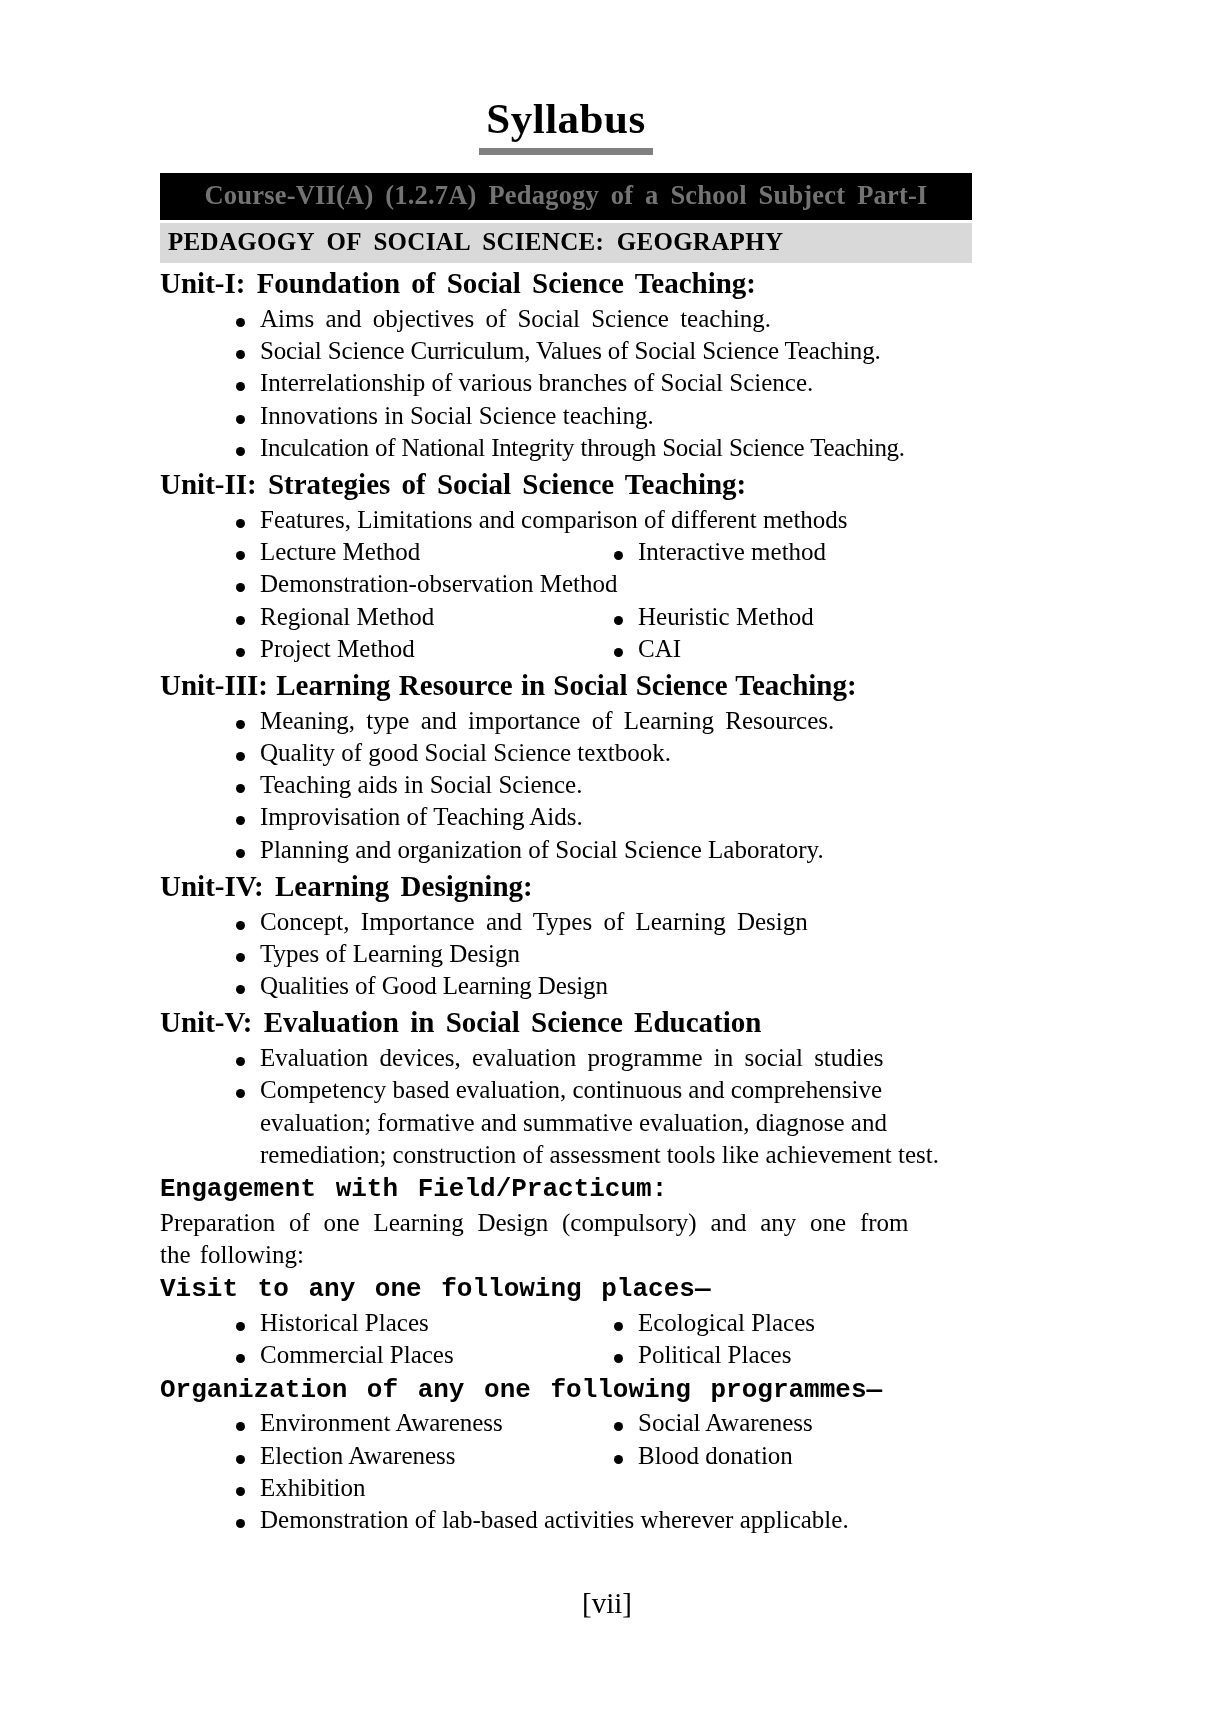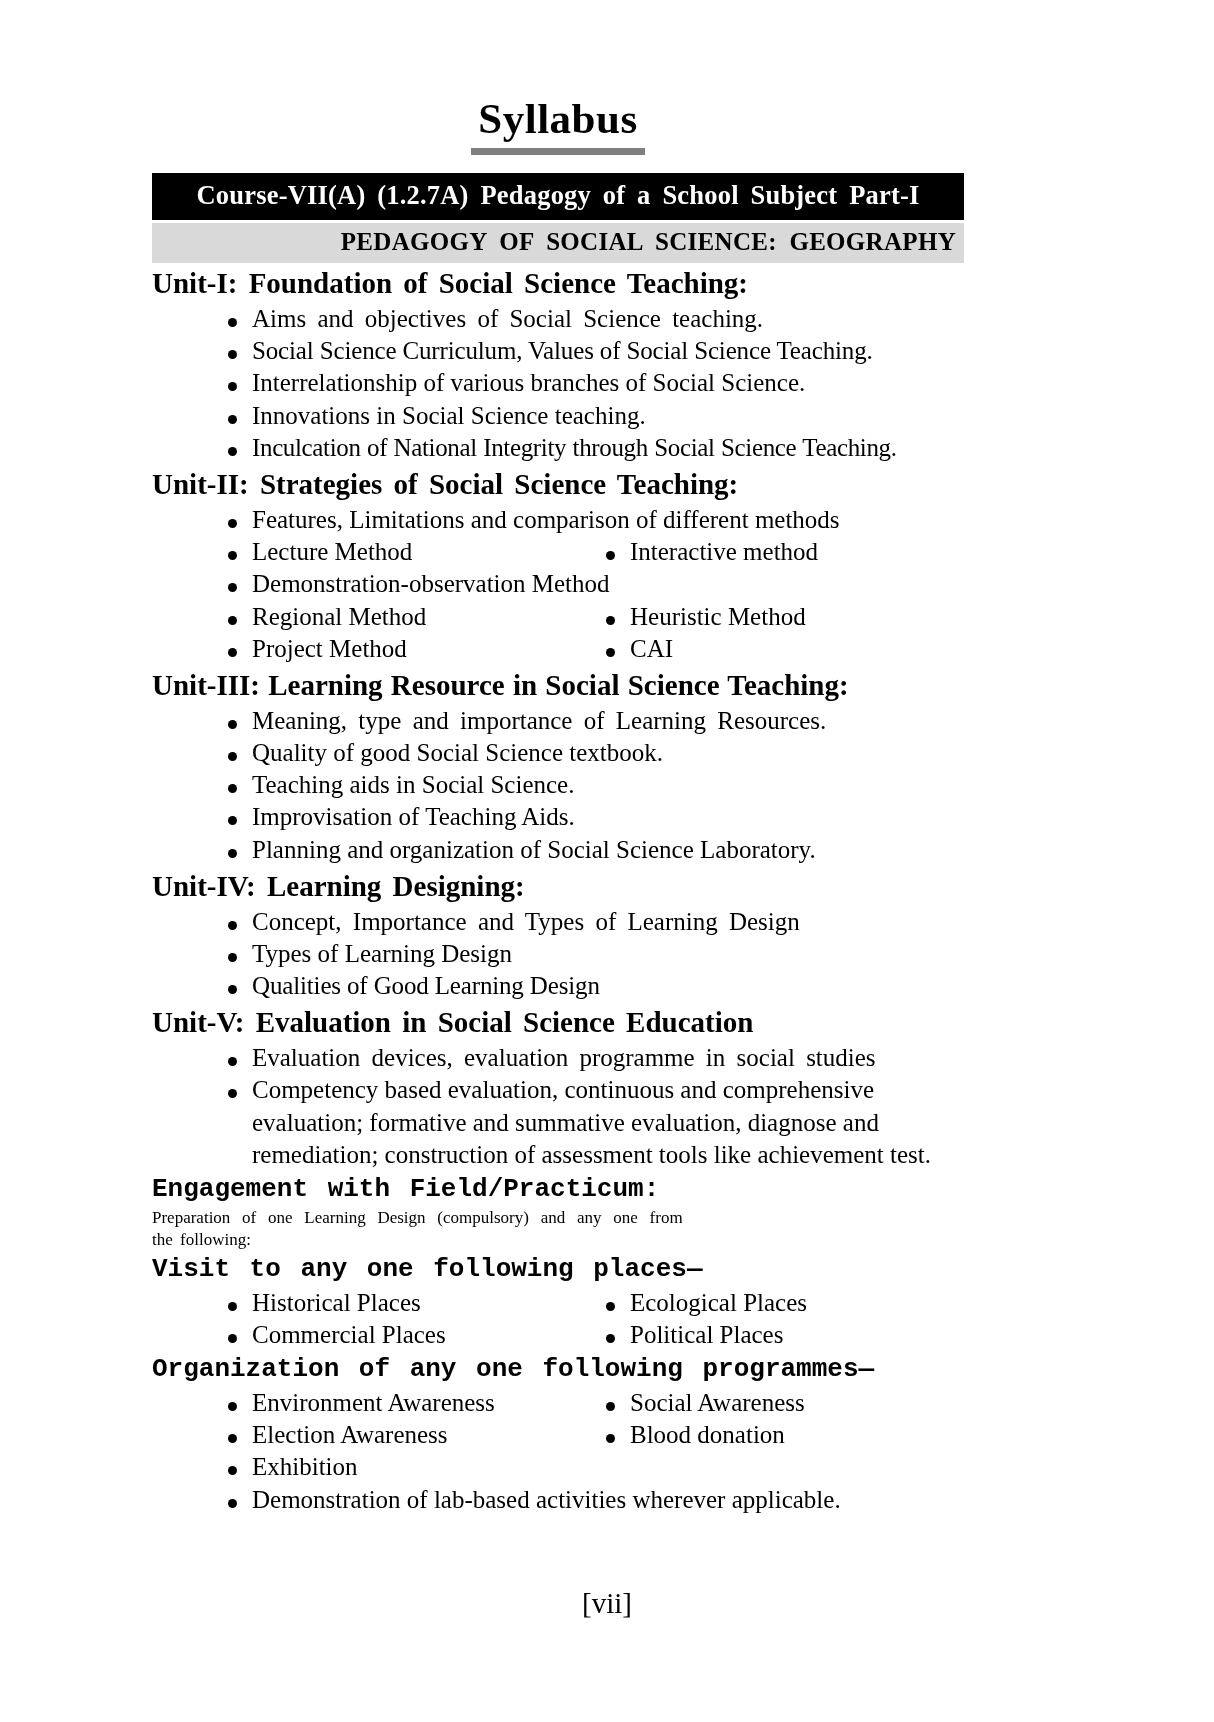--- a/index.html
+++ b/index.html
@@ -16,21 +16,21 @@
     overflow: hidden;
   }
   .page {
     position: absolute;
     left: 0; top: 0;
     width: 1214px;
     height: 1722px;
   }
   .content {
     position: absolute;
-    left: 152px;
+    left: 160px;
     top: 96px;
     width: 812px;
   }
 
   
   .title-wrap {
     text-align: center;
     margin-bottom: 16px;
   }
   .doc-title {
@@ -44,35 +44,35 @@
   .title-rule {
     width: 174px;
     height: 7px;
     margin: 3px auto 0 auto;
     background: #808080;
   }
 
   
   .course-bar {
     background: #000000;
-    color: #ffffff;
+    color: #737373;
     font-weight: bold;
     font-size: 26.5px;
     text-align: center;
     padding: 7px 8px 9px 8px;
     letter-spacing: 0.2px;
     word-spacing: 5px;
     margin-top: 18px;
   }
   .subject-bar {
     background: #d9d9d9;
     color: #000000;
     font-weight: bold;
     font-size: 25px;
-    text-align: right;
+    text-align: left;
     padding: 5px 8px 7px 8px;
     word-spacing: 6px;
     letter-spacing: 0.3px;
     margin-top: 3px;
     margin-bottom: 2px;
   }
 
   
   .unit-heading {
     font-size: 29px;
@@ -141,21 +141,21 @@
   .section-heading {
     font-size: 26px;
     font-weight: bold;
     word-spacing: 4px;
     line-height: 1.3;
     margin-top: 2px;
     white-space: nowrap;
     font-family: Liberation Mono, monospace;
   }
   .para {
-    font-size: 17px;
+    font-size: 25px;
     line-height: 1.29;
     text-align: justify;
     text-align-last: left;
     word-spacing: 2px;
   }
   .para .line1 { display: block; word-spacing: 7.5px; white-space: nowrap; }
   .para .line2 { display: block; word-spacing: 3px; }
 
   
   .footer {

